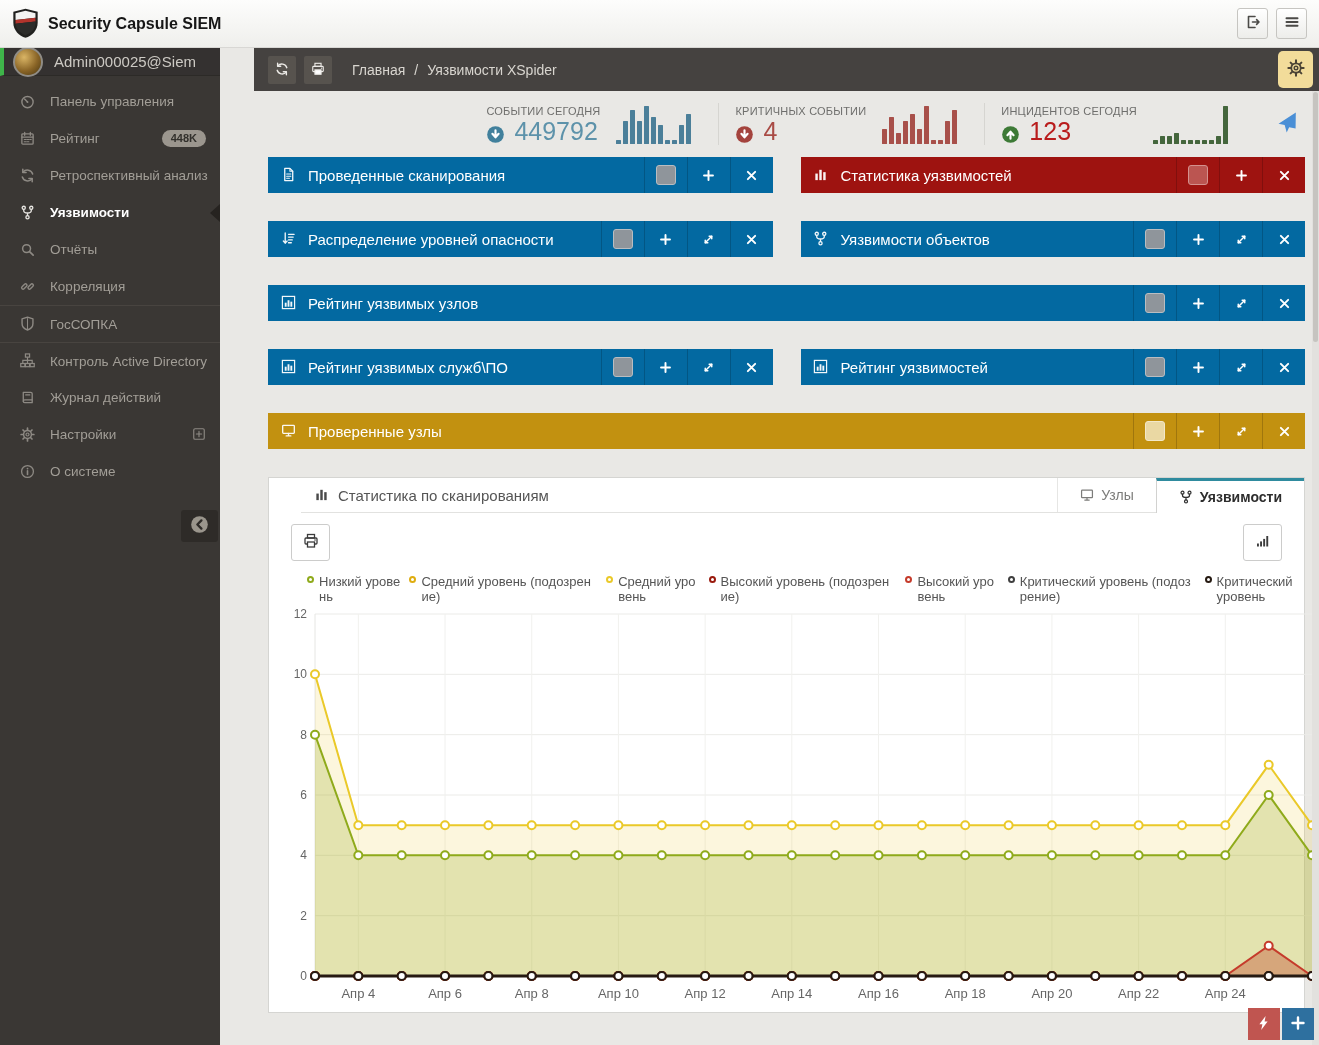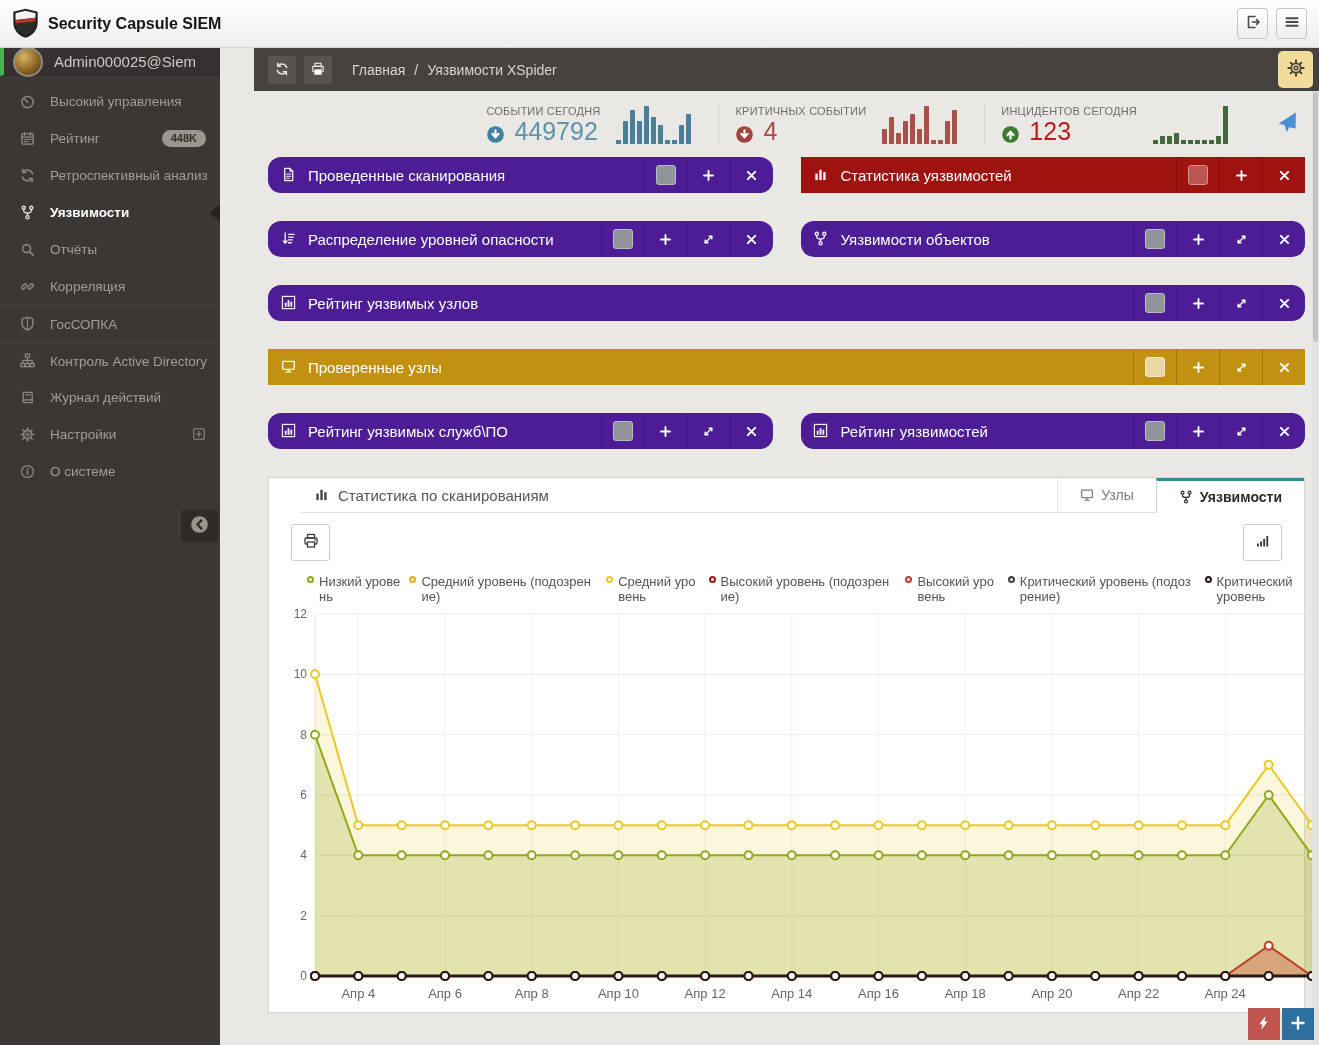--- a/index.html
+++ b/index.html
@@ -88,21 +88,21 @@
   .stat-value { font-size:25px; line-height:1; }
   .spark { width:86px; height:40px; display:flex; align-items:flex-end; gap:2px; margin:0 14px 0 16px; }
   .spark i { display:block; width:5px; border-radius:0.5px; }
   .stat-div { width:1px; height:42px; background:#d6d5d1; }
   .send-wrap { margin:0 10px 0 22px; color:#4a8fd6; font-size:22px; transform:rotate(-8deg); }
 
   
   .content { padding:0 14px; }
   .panel-row { display:flex; gap:28px; margin-bottom:28px; }
   .panel { height:36px; display:flex; align-items:center; color:#fff; flex:1; }
-  .panel.dark { background:#4c1d95;border-radius:13px; }
+  .panel.dark { background:#0369a1; }
   .panel.red  { background:#9e1310; }
   .panel.gold { background:#c29110; }
   .panel-icon { width:40px; text-align:center; font-size:15px; flex:none; opacity:.95; }
   .panel-title { font-size:15px; }
   .panel-controls { margin-left:auto; display:flex; height:100%; }
   .pc-cell {
     width:43px; border-left:1px solid rgba(0,0,0,.18);
     display:flex; align-items:center; justify-content:center; font-size:13px; cursor:pointer;
   }
   .swatch { width:20px; height:20px; border-radius:3px; }
@@ -176,21 +176,21 @@
     <span class="avatar"></span>
     <span class="user-name">Admin000025@Siem</span>
   </div>
   <nav class="menu" id="menu">
   <div class="menu-item">
     <span class="mi-icon"><svg class="ic" viewBox="0 0 16 16">
             <circle cx="8" cy="8.6" r="6" fill="none" stroke="currentColor" stroke-width="1.5"></circle>
             <path d="M8 8.6 4.9 5.4" fill="none" stroke="currentColor" stroke-width="1.5" stroke-linecap="round" stroke-linejoin="round"></path>
             <circle cx="8" cy="8.6" r="1" fill="currentColor"></circle>
           </svg></span>
-    <span class="mi-label">Высокий управления</span>
+    <span class="mi-label">Панель управления</span>
 
   </div>
   <div class="menu-item">
     <span class="mi-icon"><svg class="ic" viewBox="0 0 16 16">
             <rect x="2" y="3" width="12" height="11" rx="1" fill="none" stroke="currentColor" stroke-width="1.4"></rect>
             <path d="M2 6.5h12M5 1.5v3M11 1.5v3" fill="none" stroke="currentColor" stroke-width="1.4" stroke-linecap="round" stroke-linejoin="round"></path>
             <path d="M4.5 9h2M7.5 9h2M10.5 9h1.5M4.5 11.5h2M7.5 11.5h2" fill="none" stroke="currentColor" stroke-width="1.1" stroke-linecap="round" stroke-linejoin="round"></path>
           </svg></span>
     <span class="mi-label">Рейтинг</span>
     <span class="badge">448K</span>
@@ -557,51 +557,20 @@
               <span class="pc-cell">
                 <svg class="ic" viewBox="0 0 16 16">
                   <path d="M3.5 3.5l9 9M12.5 3.5l-9 9" fill="none" stroke="currentColor" stroke-width="2.4" stroke-linecap="round" stroke-linejoin="round"></path>
                 </svg>
               </span>
         </span>
       </div>
   </div>
   <div class="panel-row">
 
-      <div class="panel gold">
-        <span class="panel-icon"><svg class="ic" viewBox="0 0 16 16">
-                <rect x="1.8" y="2.5" width="12.4" height="8.5" rx=".8" fill="none" stroke="currentColor" stroke-width="1.4"></rect>
-                <path d="M5.5 13.8h5M8 11v2.8" fill="none" stroke="currentColor" stroke-width="1.4" stroke-linecap="round" stroke-linejoin="round"></path>
-              </svg></span>
-        <span class="panel-title">Проверенные узлы</span>
-        <span class="panel-controls">
-          <span class="pc-cell">
-                <span class="swatch"></span>
-              </span>
-              <span class="pc-cell">
-                <svg class="ic" viewBox="0 0 16 16">
-                  <path d="M8 2.5v11M2.5 8h11" fill="none" stroke="currentColor" stroke-width="2.4" stroke-linecap="round" stroke-linejoin="round"></path>
-                </svg>
-              </span>
-              <span class="pc-cell">
-                <svg class="ic" viewBox="0 0 16 16">
-                  <path d="M4 12l8-8" fill="none" stroke="currentColor" stroke-width="1.8" stroke-linecap="round" stroke-linejoin="round"></path>
-                  <path d="M8.8 4H12v3.2M7.2 12H4V8.8" fill="none" stroke="currentColor" stroke-width="1.8" stroke-linecap="round" stroke-linejoin="round"></path>
-                </svg>
-              </span>
-              <span class="pc-cell">
-                <svg class="ic" viewBox="0 0 16 16">
-                  <path d="M3.5 3.5l9 9M12.5 3.5l-9 9" fill="none" stroke="currentColor" stroke-width="2.4" stroke-linecap="round" stroke-linejoin="round"></path>
-                </svg>
-              </span>
-        </span>
-      </div>
-  </div>
-  <div class="panel-row">
-
       <div class="panel dark">
         <span class="panel-icon"><svg class="ic" viewBox="0 0 16 16">
                 <rect x="1.5" y="1.5" width="13" height="13" fill="none" stroke="currentColor" stroke-width="1.3"></rect>
                 <g fill="currentColor">
                   <rect x="4" y="8.2" width="2" height="4.3"></rect>
                   <rect x="7" y="5.6" width="2" height="6.9"></rect>
                   <rect x="10" y="7.1" width="2" height="5.4"></rect>
                 </g>
               </svg></span>
         <span class="panel-title">Рейтинг уязвимых служб\ПО</span>
@@ -630,20 +599,51 @@
       <div class="panel dark">
         <span class="panel-icon"><svg class="ic" viewBox="0 0 16 16">
                 <rect x="1.5" y="1.5" width="13" height="13" fill="none" stroke="currentColor" stroke-width="1.3"></rect>
                 <g fill="currentColor">
                   <rect x="4" y="8.2" width="2" height="4.3"></rect>
                   <rect x="7" y="5.6" width="2" height="6.9"></rect>
                   <rect x="10" y="7.1" width="2" height="5.4"></rect>
                 </g>
               </svg></span>
         <span class="panel-title">Рейтинг уязвимостей</span>
+        <span class="panel-controls">
+          <span class="pc-cell">
+                <span class="swatch"></span>
+              </span>
+              <span class="pc-cell">
+                <svg class="ic" viewBox="0 0 16 16">
+                  <path d="M8 2.5v11M2.5 8h11" fill="none" stroke="currentColor" stroke-width="2.4" stroke-linecap="round" stroke-linejoin="round"></path>
+                </svg>
+              </span>
+              <span class="pc-cell">
+                <svg class="ic" viewBox="0 0 16 16">
+                  <path d="M4 12l8-8" fill="none" stroke="currentColor" stroke-width="1.8" stroke-linecap="round" stroke-linejoin="round"></path>
+                  <path d="M8.8 4H12v3.2M7.2 12H4V8.8" fill="none" stroke="currentColor" stroke-width="1.8" stroke-linecap="round" stroke-linejoin="round"></path>
+                </svg>
+              </span>
+              <span class="pc-cell">
+                <svg class="ic" viewBox="0 0 16 16">
+                  <path d="M3.5 3.5l9 9M12.5 3.5l-9 9" fill="none" stroke="currentColor" stroke-width="2.4" stroke-linecap="round" stroke-linejoin="round"></path>
+                </svg>
+              </span>
+        </span>
+      </div>
+  </div>
+  <div class="panel-row">
+
+      <div class="panel gold">
+        <span class="panel-icon"><svg class="ic" viewBox="0 0 16 16">
+                <rect x="1.8" y="2.5" width="12.4" height="8.5" rx=".8" fill="none" stroke="currentColor" stroke-width="1.4"></rect>
+                <path d="M5.5 13.8h5M8 11v2.8" fill="none" stroke="currentColor" stroke-width="1.4" stroke-linecap="round" stroke-linejoin="round"></path>
+              </svg></span>
+        <span class="panel-title">Проверенные узлы</span>
         <span class="panel-controls">
           <span class="pc-cell">
                 <span class="swatch"></span>
               </span>
               <span class="pc-cell">
                 <svg class="ic" viewBox="0 0 16 16">
                   <path d="M8 2.5v11M2.5 8h11" fill="none" stroke="currentColor" stroke-width="2.4" stroke-linecap="round" stroke-linejoin="round"></path>
                 </svg>
               </span>
               <span class="pc-cell">

